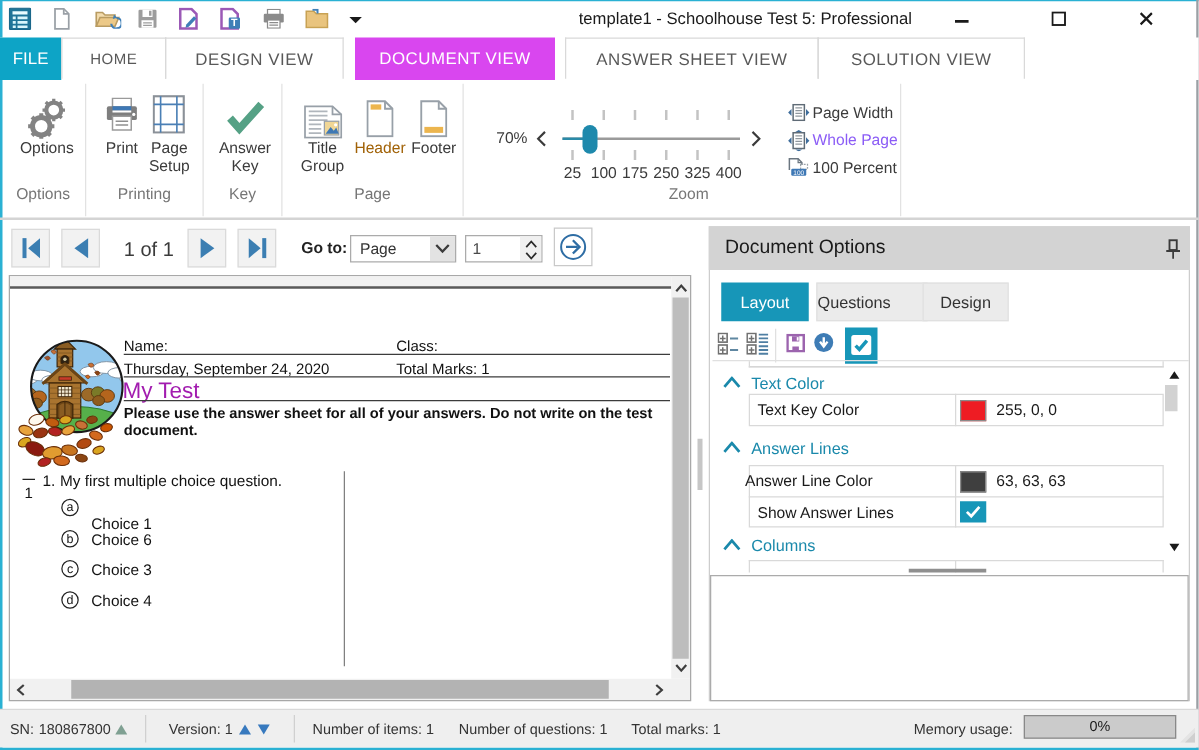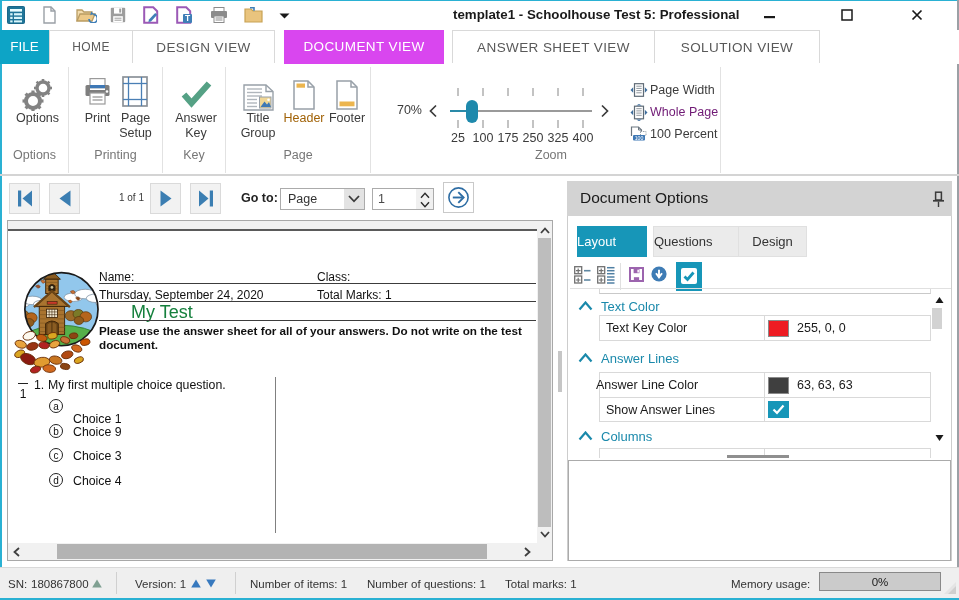--- a/index.html
+++ b/index.html
@@ -60,21 +60,21 @@
   <line x1="5.5" y1="11" x2="12.5" y2="11" stroke="#8b8b8b"></line>
   <line x1="5.5" y1="13" x2="12.5" y2="13" stroke="#8b8b8b"></line>
 </svg>
 <svg class="abs" style="left:244px;top:7px;" width="20" height="16" viewBox="0 0 20 16">
   <path d="M1 15 V2 h6 l2 2 h9 v11 z" fill="#e9c47e" stroke="#c8a254" stroke-width="1.2"></path>
   <path d="M6 0.8 l4 0 l0 3" fill="none" stroke="#3f7fb7" stroke-width="1.6"></path>
 </svg>
 <svg class="abs" style="left:279px;top:13px;" width="11" height="6" viewBox="0 0 11 6">
   <path d="M0.5 0.5 h10 l-5 5 z" fill="#1a1a1a"></path>
 </svg>
-<div class="txt" style="left:453px;top:7px;font-size:13.3px;color:#1a1a1a;font-weight:bold;">template1 - Schoolhouse Test 5: Professional</div>
+<div class="txt" style="left:463px;top:7px;font-size:13.3px;color:#1a1a1a;">template1 - Schoolhouse Test 5: Professional</div>
 <svg class="abs" style="left:764px;top:16px;" width="11" height="3" viewBox="0 0 11 3">
     <rect x="0" y="0" width="11" height="2.2" fill="#1a1a1a"></rect>
   </svg>
 <svg class="abs" style="left:841px;top:9px;" width="12" height="12" viewBox="0 0 12 12">
     <rect x="1" y="1" width="10" height="10" fill="none" stroke="#1a1a1a" stroke-width="1.5"></rect>
   </svg>
 <svg class="abs" style="left:911px;top:9px;" width="12" height="12" viewBox="0 0 12 12">
     <path d="M1.5 1.5 L10.5 10.5 M10.5 1.5 L1.5 10.5" stroke="#1a1a1a" stroke-width="1.7"></path>
   </svg>
 
@@ -231,40 +231,40 @@
       <line x1="6.3" y1="4.7" x2="11.7" y2="4.7"></line>
       <line x1="6.3" y1="6.9" x2="11.7" y2="6.9"></line>
       <line x1="6.3" y1="9.1" x2="11.7" y2="9.1"></line>
       <line x1="6.3" y1="11.3" x2="11.7" y2="11.3"></line>
     </g>
   <path d="M3.2 5.7 v5.6 l-2.7 -2.8 z" fill="#3e6d9c"></path>
     <path d="M14.8 5.7 v5.6 l2.7 -2.8 z" fill="#3e6d9c"></path>
   <path d="M6.2 1.5 h5.6 l-2.8 -1.5 z" fill="#3e6d9c"></path>
     <path d="M6.2 15.6 h5.6 l-2.8 1.5 z" fill="#3e6d9c"></path>
 </svg>
-<div class="txt" style="left:650px;top:105px;font-size:12.5px;color:#701a75;">Whole Page</div>
+<div class="txt" style="left:650px;top:105px;font-size:12.5px;color:#8b5cf6;">Whole Page</div>
 <svg class="abs" style="left:630px;top:126px;" width="18" height="15" viewBox="0 0 18 15">
   <path d="M1.5 10 V1 h7 l3 3 v2" fill="none" stroke="#6b7680" stroke-width="1.2"></path>
   <path d="M8.5 1 v3 h3" fill="none" stroke="#6b7680" stroke-width="1"></path>
   <rect x="10.5" y="5.5" width="5.5" height="4" fill="none" stroke="#9aa2a9" stroke-dasharray="1.5 1" stroke-width="1"></rect>
   <rect x="3" y="9" width="12" height="5.5" rx="1" fill="#3e78b5"></rect>
   <text x="9" y="13.7" font-size="5.2" fill="#fff" text-anchor="middle" font-family="Liberation Sans">100</text>
 </svg>
 <div class="txt" style="left:650px;top:127px;font-size:12.5px;color:#3b3b3b;">100 Percent</div>
 
 <div class="abs" style="left:9px;top:183px;width:31px;height:31px;background:#f2f2f2;border:1px solid #dadada;"></div>
 <svg class="abs" style="left:17px;top:190px;" width="16" height="17" viewBox="0 0 16 17">
   <rect x="1" y="0.5" width="3.2" height="16" fill="#3b7eb2"></rect>
   <path d="M15 0.5 V16.5 L5.5 8.5 z" fill="#3b7eb2"></path>
 </svg>
 <div class="abs" style="left:49px;top:183px;width:31px;height:31px;background:#f2f2f2;border:1px solid #dadada;"></div>
 <svg class="abs" style="left:57px;top:190px;" width="16" height="17" viewBox="0 0 16 17">
   <path d="M13.5 0.5 V16.5 L2.5 8.5 z" fill="#3b7eb2"></path>
 </svg>
-<div class="txt" style="left:94px;top:192px;width:50px;text-align:right;font-size:10px;color:#3b3b3b;">1 of 1</div>
+<div class="txt" style="left:94px;top:192px;width:50px;text-align:center;font-size:16px;color:#3b3b3b;">1 of 1</div>
 <div class="abs" style="left:150px;top:183px;width:31px;height:31px;background:#f2f2f2;border:1px solid #dadada;"></div>
 <svg class="abs" style="left:158px;top:190px;" width="16" height="17" viewBox="0 0 16 17">
   <path d="M2.5 0.5 V16.5 L13.5 8.5 z" fill="#3b7eb2"></path>
 </svg>
 <div class="abs" style="left:190px;top:183px;width:31px;height:31px;background:#f2f2f2;border:1px solid #dadada;"></div>
 <svg class="abs" style="left:198px;top:190px;" width="16" height="17" viewBox="0 0 16 17">
   <path d="M1 0.5 V16.5 L10.5 8.5 z" fill="#3b7eb2"></path>
   <rect x="11.8" y="0.5" width="3.2" height="16" fill="#3b7eb2"></rect>
 </svg>
 <div class="txt" style="left:241px;top:191px;font-size:12.5px;color:#222;font-weight:bold;">Go to:</div>
@@ -383,34 +383,34 @@
     <ellipse cx="55" cy="93" rx="4.5" ry="2.8" fill="#8b4513" transform="rotate(10 55 93)"></ellipse>
     <ellipse cx="68" cy="87" rx="4.5" ry="2.8" fill="#daa520" transform="rotate(-20 68 87)"></ellipse>
   </g>
 </svg>
 <div class="txt" style="left:99px;top:270px;font-size:12px;color:#111;">Name:</div>
 <div class="txt" style="left:317px;top:270px;font-size:12px;color:#111;">Class:</div>
 <div class="abs" style="left:99px;top:283px;width:437px;height:1.2px;background:#3c3c3c;"></div>
 <div class="txt" style="left:99px;top:287.5px;font-size:12px;color:#111;">Thursday, September 24, 2020</div>
 <div class="txt" style="left:317px;top:287.5px;font-size:12px;color:#111;">Total Marks: 1</div>
 <div class="abs" style="left:99px;top:300.5px;width:437px;height:1.2px;background:#3c3c3c;"></div>
-<div class="txt" style="left:98px;top:302px;font-size:18px;color:#15803d;padding-left:33px;">My Test</div>
+<div class="txt" style="left:98px;top:302px;font-size:18px;color:#a21caf;">My Test</div>
 <div class="abs" style="left:99px;top:320px;width:437px;height:1.2px;background:#3c3c3c;"></div>
 <div class="txt" style="left:99px;top:324px;font-size:11.7px;font-weight:bold;color:#111;">Please use the answer sheet for all of your answers. Do not write on the test</div>
 <div class="txt" style="left:99px;top:338px;font-size:11.7px;font-weight:bold;color:#111;">document.</div>
 <div class="abs" style="left:18px;top:383px;width:10px;height:1.2px;background:#222;"></div>
 <div class="txt" style="left:15px;top:387px;width:16px;text-align:center;font-size:12px;color:#111;">1</div>
 <div class="txt" style="left:34px;top:378px;font-size:12.3px;color:#111;">1.</div>
 <div class="txt" style="left:48px;top:378px;font-size:12.3px;color:#111;">My first multiple choice question.</div>
 <div class="abs" style="left:49px;top:399px;width:14.4px;height:14.4px;border:1.3px solid #222;border-radius:50%;"></div>
 <div class="txt" style="left:49px;top:401px;width:14px;text-align:center;font-size:10px;color:#111;">a</div>
 <div class="txt" style="left:73px;top:412px;font-size:12.3px;color:#111;">Choice 1</div>
 <div class="abs" style="left:49px;top:423.5px;width:14.4px;height:14.4px;border:1.3px solid #222;border-radius:50%;"></div>
 <div class="txt" style="left:49px;top:425.5px;width:14px;text-align:center;font-size:10px;color:#111;">b</div>
-<div class="txt" style="left:73px;top:424.5px;font-size:12.3px;color:#111;">Choice 9</div>
+<div class="txt" style="left:73px;top:424.5px;font-size:12.3px;color:#111;">Choice 6</div>
 <div class="abs" style="left:49px;top:448px;width:14.4px;height:14.4px;border:1.3px solid #222;border-radius:50%;"></div>
 <div class="txt" style="left:49px;top:450px;width:14px;text-align:center;font-size:10px;color:#111;">c</div>
 <div class="txt" style="left:73px;top:449px;font-size:12.3px;color:#111;">Choice 3</div>
 <div class="abs" style="left:49px;top:472.5px;width:14.4px;height:14.4px;border:1.3px solid #222;border-radius:50%;"></div>
 <div class="txt" style="left:49px;top:474.5px;width:14px;text-align:center;font-size:10px;color:#111;">d</div>
 <div class="txt" style="left:73px;top:473.5px;font-size:12.3px;color:#111;">Choice 4</div>
 <div class="abs" style="left:275px;top:377px;width:1.2px;height:156px;background:#808080;"></div>
 
 <div class="abs" style="left:537px;top:221px;width:15px;height:322px;background:#f1f1f1;"></div>
 <svg class="abs" style="left:540px;top:227px;" width="10" height="7" viewBox="0 0 10 7">
@@ -433,21 +433,21 @@
 <div class="abs" style="left:558px;top:351px;width:4px;height:41px;background:#c6c6c6;"></div>
 
 <div class="abs" style="left:567px;top:181px;width:385px;height:380px;border:1px solid #cdcdcd;background:#fff;"></div>
 <div class="abs" style="left:567px;top:181px;width:385px;height:35px;background:#d3d3d3;"></div>
 <div class="txt" style="left:580px;top:189px;font-size:15.5px;color:#1a1a1a;">Document Options</div>
 <svg class="abs" style="left:932px;top:191px;" width="13" height="17" viewBox="0 0 13 17">
   <rect x="3.6" y="1.2" width="5.8" height="7.8" fill="none" stroke="#3a3a3a" stroke-width="1.5"></rect>
   <line x1="1" y1="9.8" x2="12" y2="9.8" stroke="#3a3a3a" stroke-width="1.7"></line>
   <line x1="6.5" y1="10.6" x2="6.5" y2="16" stroke="#3a3a3a" stroke-width="1.4"></line>
 </svg>
-<div class="abs" style="left:577px;top:226px;width:70px;height:31px;background:#1796b8;color:#fff;font-size:13px;line-height:31px;text-align:left;">Layout</div>
+<div class="abs" style="left:577px;top:226px;width:70px;height:31px;background:#1796b8;color:#fff;font-size:13px;line-height:31px;text-align:center;">Layout</div>
 <div class="abs" style="left:653px;top:226px;width:89px;height:31px;background:#ebebeb;border:1px solid #e0e0e0;color:#333;font-size:13px;line-height:29px;text-align:left;">Questions</div>
 <div class="abs" style="left:738px;top:226px;width:69px;height:31px;background:#ebebeb;border:1px solid #e0e0e0;color:#333;font-size:13px;line-height:29px;text-align:center;">Design</div>
 
 <svg class="abs" style="left:574px;top:266px;" width="17" height="18" viewBox="0 0 17 18">
   <rect x="0.7" y="0.7" width="7" height="7" fill="none" stroke="#707070" stroke-width="1.3"></rect>
   <path d="M4.2 2.4 V7 M2 4.7 H6.5" stroke="#707070" stroke-width="1.2"></path>
   <line x1="10" y1="4.7" x2="16.5" y2="4.7" stroke="#5f87a1" stroke-width="1.6"></line>
   <rect x="0.7" y="10" width="7" height="7" fill="none" stroke="#707070" stroke-width="1.3"></rect>
   <path d="M4.2 11.7 V16.3 M2 14 H6.5" stroke="#707070" stroke-width="1.2"></path>
   <line x1="10" y1="14" x2="16.5" y2="14" stroke="#5f87a1" stroke-width="1.6"></line>

